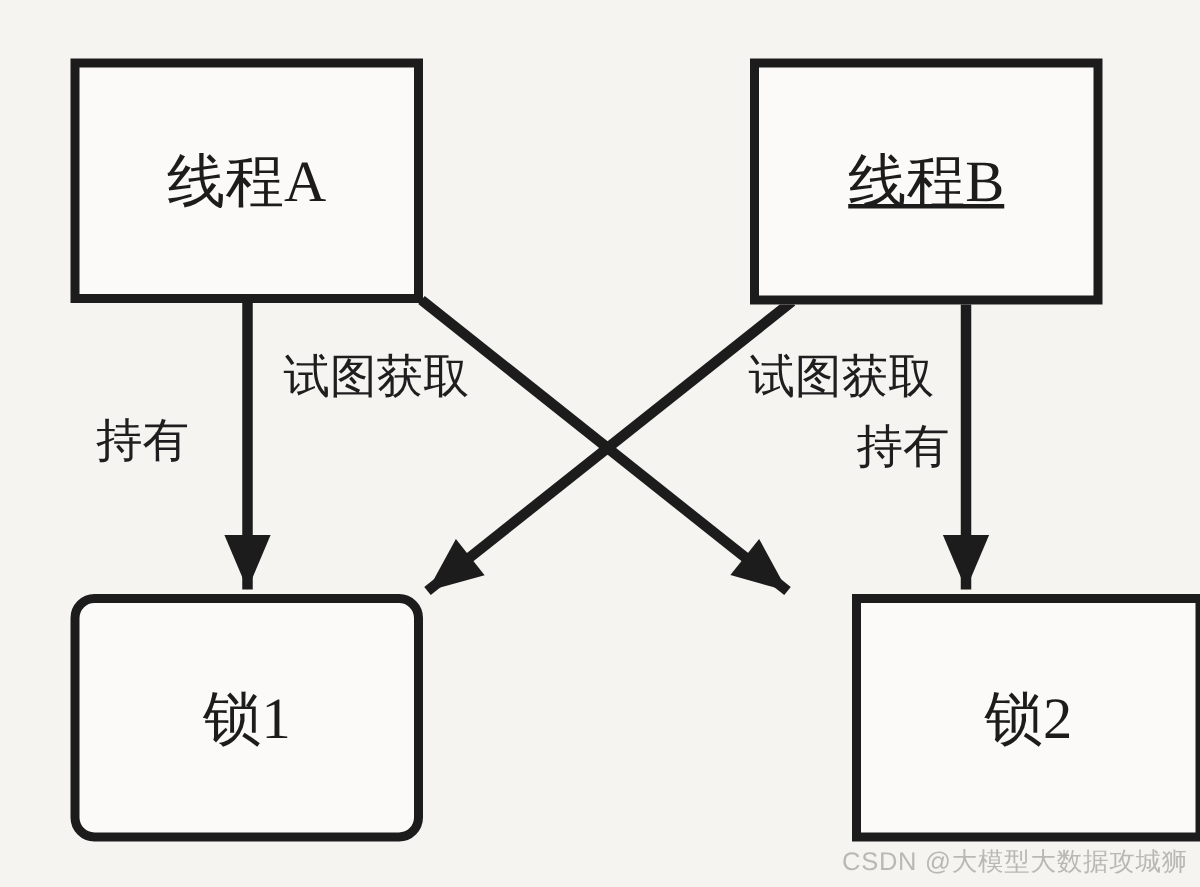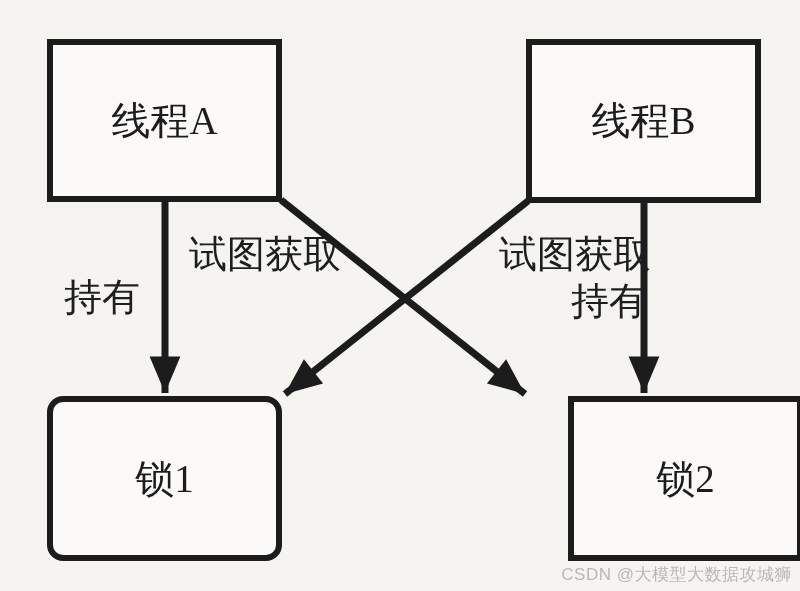--- a/index.html
+++ b/index.html
@@ -20,25 +20,25 @@
     overflow:hidden;background:var(--bg);
   }
   .node{
     position:absolute;box-sizing:border-box;
     border:6px solid var(--line);
     background:var(--box-bg);
     display:flex;align-items:center;justify-content:center;
     font-size:39px;color:var(--line);
   }
   .node-thread-a{left:47px;top:39px;width:235px;height:163px;}
-  .node-thread-b{left:526px;top:39px;width:235px;height:164px;}
+  .node-thread-b{left:500px;top:39px;width:235px;height:164px;text-decoration:underline;}
   .node-lock-1{left:47px;top:396px;width:235px;height:165px;border-radius:16px;}
   .node-lock-2{left:526px;top:396px;width:235px;height:165px;margin-left:42px;}
   .edge-label{
-    position:absolute;font-size:38px;line-height:1.1;
+    position:absolute;font-size:31px;line-height:1.1;
     color:var(--label);white-space:nowrap;
   }
   .lbl-holds-a{left:64px;top:277px;}
   .lbl-tries-a{left:189px;top:234px;}
   .lbl-tries-b{left:499px;top:234px;}
   .lbl-holds-b{left:571px;top:281px;}
   svg.arrows{position:absolute;left:0;top:0;width:800px;height:591px;pointer-events:none;}
   svg.arrows line{stroke:var(--line);stroke-width:7;}
   svg.arrows marker path{fill:var(--line);}
   .watermark{

